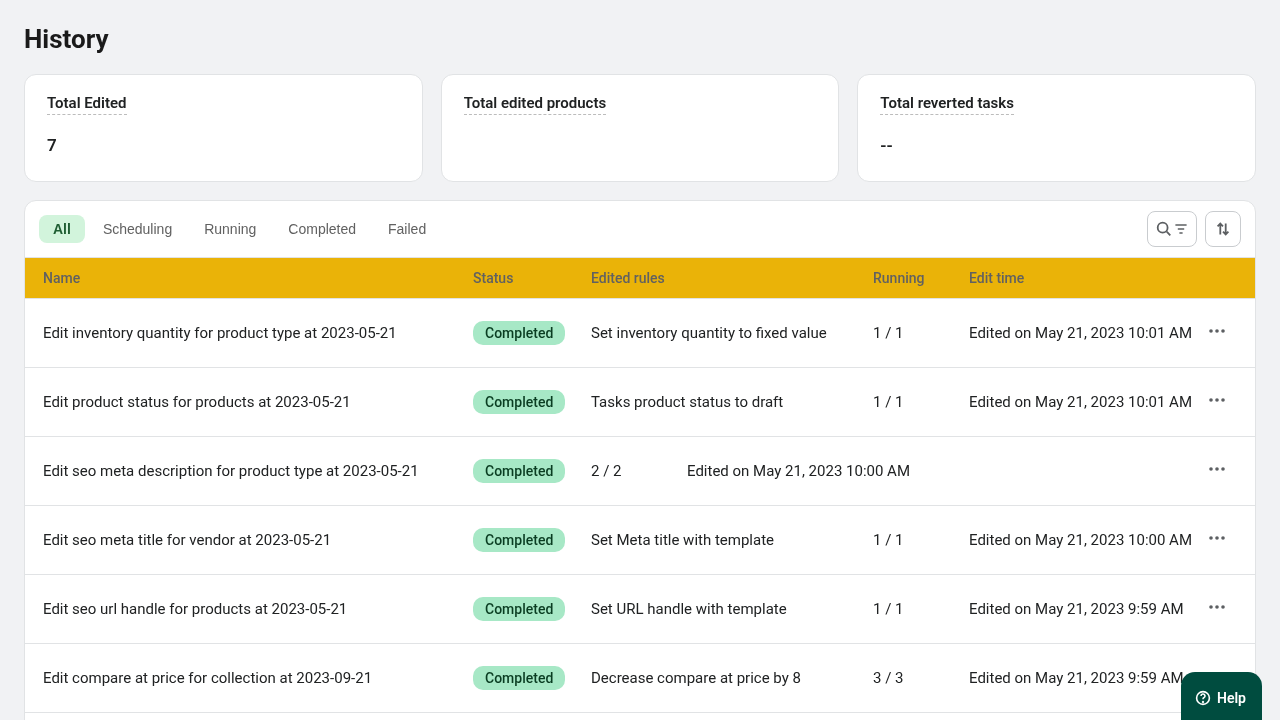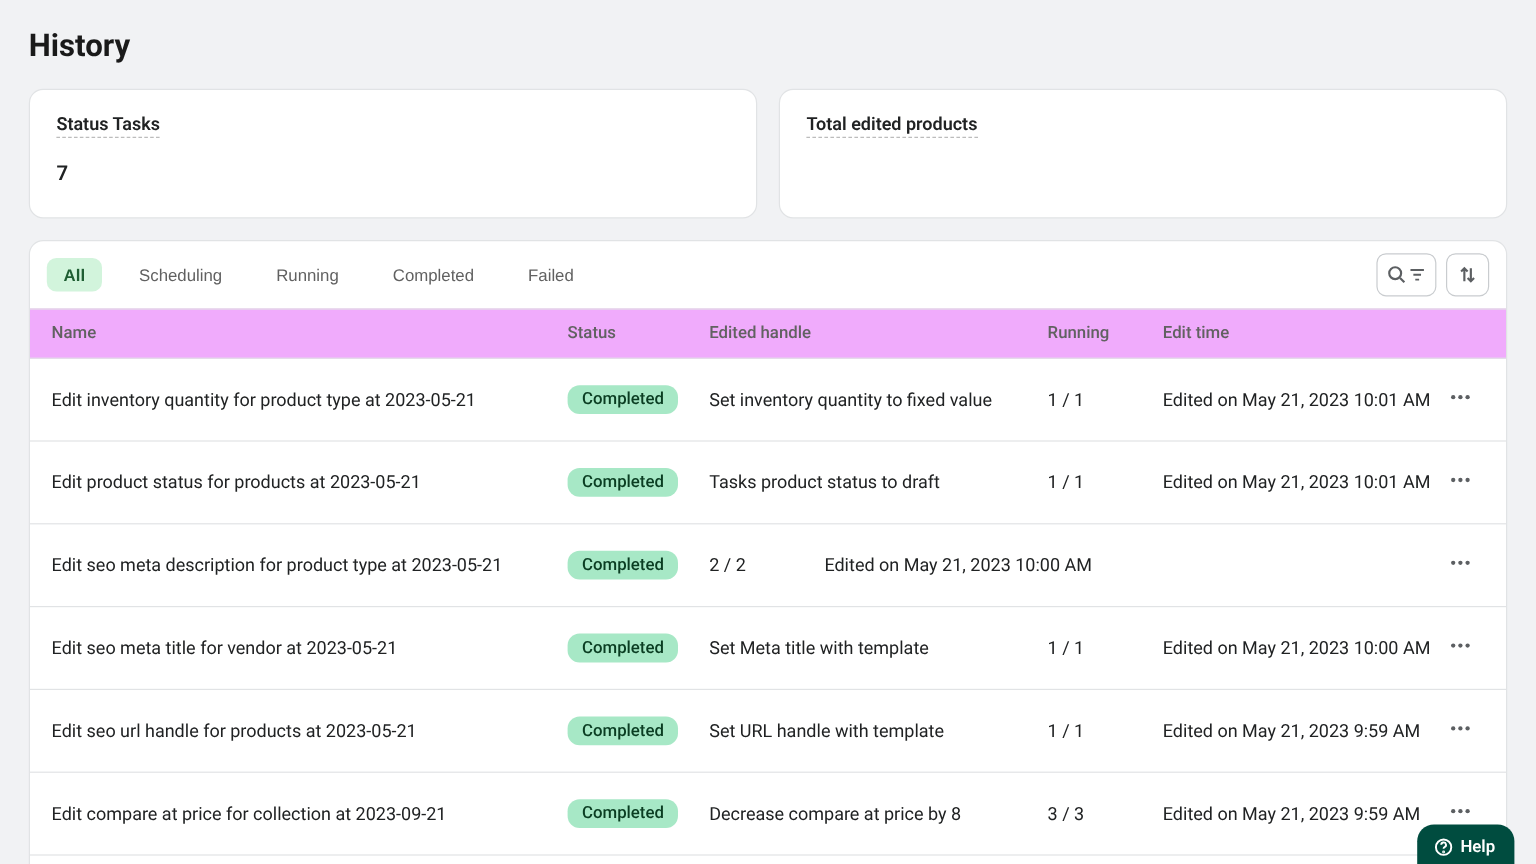--- a/index.html
+++ b/index.html
@@ -59,21 +59,21 @@
       overflow: hidden;
     }
     .tabs-row {
       display: flex;
       align-items: center;
       padding: 10px 14px;
       gap: 2px;
     }
     .tabs {
       display: flex;
-      gap: 17px;
+      gap: 4px;
       flex: 1;
       align-items: center;
     }
     .tab {
       padding: 6px 14px;
       border-radius: 8px;
       font-size: 14px;
       font-weight: 500;
       color: #616161;
       cursor: pointer;
@@ -101,21 +101,21 @@
       cursor: pointer;
     }
     .icon-btn.small {
       width: 36px;
     }
     .icon-btn svg {
       display: block;
     }
     .table-header {
       display: flex;
-      background: #f0abfc;
+      background: #eab308;
       border-top: 1px solid #e1e3e5;
       border-bottom: 1px solid #e1e3e5;
       padding: 12px 18px;
       font-size: 14px;
       font-weight: 500;
       color: #616161;
     }
     .col-name { flex: 0 0 430px; }
     .col-status { flex: 0 0 118px; }
     .col-rules { flex: 0 0 282px; }
@@ -155,37 +155,41 @@
       background: #004c3f;
       color: #ffffff;
       border-radius: 14px 14px 0 0;
       padding: 8px 16px 4px 14px;
       font-size: 14px;
       font-weight: 600;
       display: flex;
       align-items: center;
       gap: 6px;
       cursor: pointer;
-      height: 33px;
+      height: 48px;
     }
     .help-btn svg { display:block; }
   </style>
 </head>
 <body>
 
 <div class="page">
   <h1 class="page-title">History</h1>
 
   <div class="stats-row">
     <div class="stat-card">
-      <div class="stat-title">Status Tasks</div>
+      <div class="stat-title">Total Edited</div>
       <div class="stat-value">7</div>
     </div>
     <div class="stat-card">
       <div class="stat-title">Total edited products</div>
+    </div>
+    <div class="stat-card">
+      <div class="stat-title">Total reverted tasks</div>
+      <div class="stat-value">--</div>
     </div>
   </div>
 
   <div class="table-card">
     <div class="tabs-row">
       <div class="tabs">
         <button class="tab active">All</button>
         <button class="tab">Scheduling</button>
         <button class="tab">Running</button>
         <button class="tab">Completed</button>
@@ -214,21 +218,21 @@
               <path d="M13 16 L13 4 M10 13 L13 16 L16 13"></path>
             </svg>
           </span>
         </div>
       </div>
     </div>
 
     <div class="table-header">
       <div class="col-name">Name</div>
       <div class="col-status">Status</div>
-      <div class="col-rules">Edited handle</div>
+      <div class="col-rules">Edited rules</div>
       <div class="col-progress">Running</div>
       <div class="col-time">Edit time</div>
       <div class="col-actions"></div>
     </div>
 
     <div id="table-body">
         <div class="table-row">
           <div class="col-name">Edit inventory quantity for product type at 2023-05-21</div>
           <div class="col-status"><span class="badge">Completed</span></div>
           <div class="col-rules">Set inventory quantity to fixed value</div>

